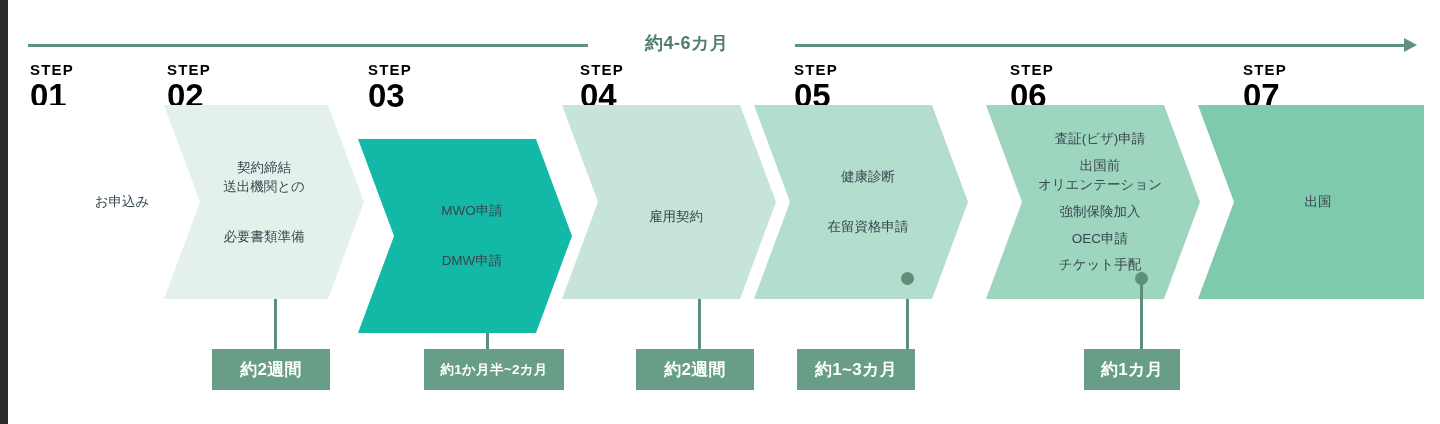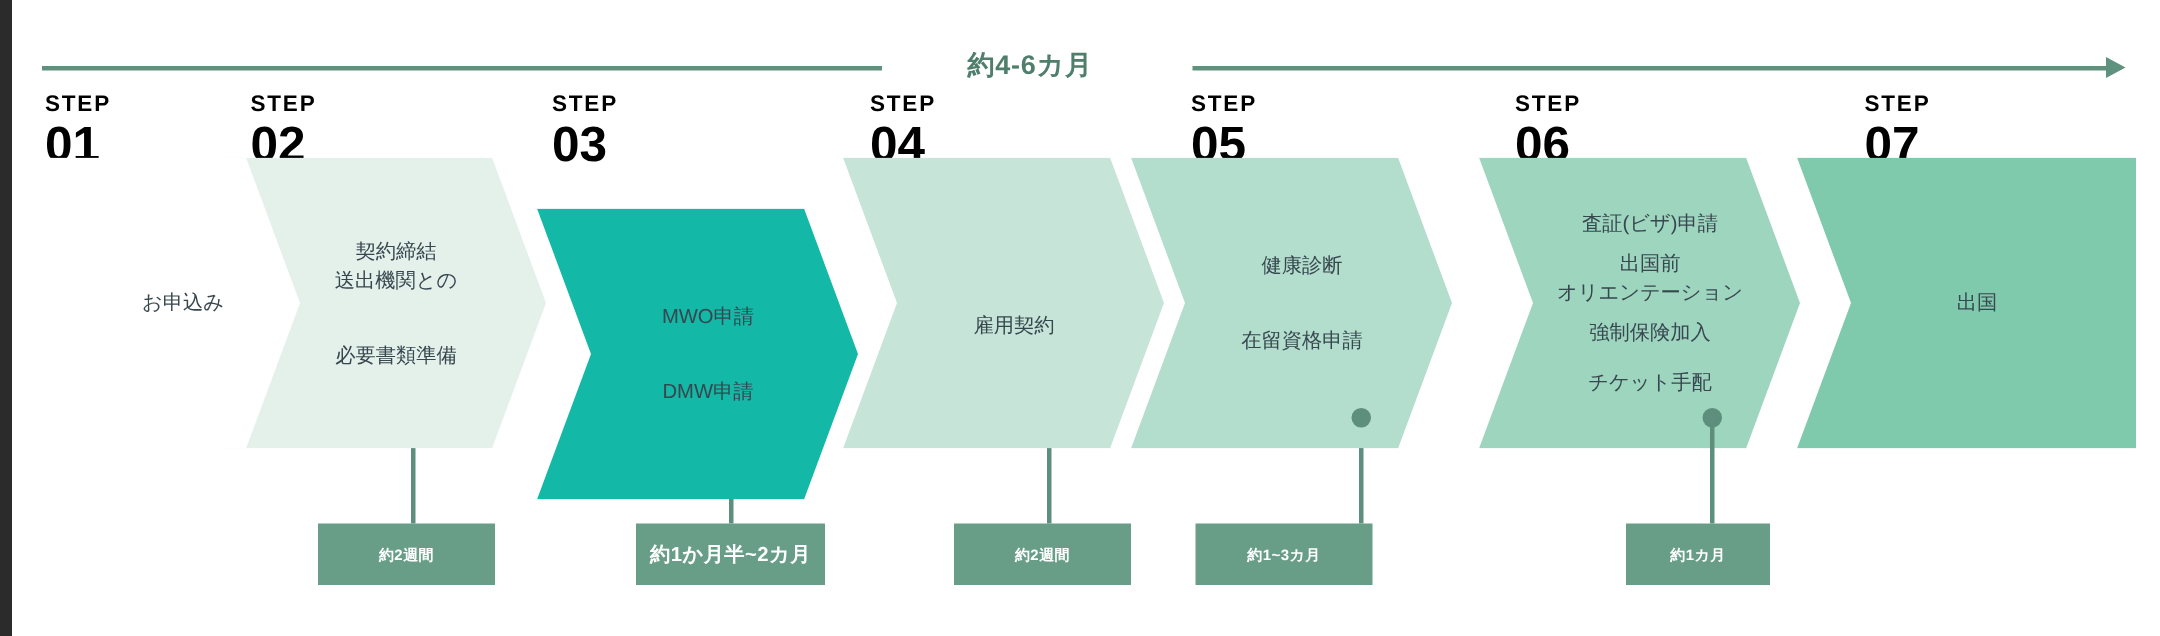--- a/index.html
+++ b/index.html
@@ -76,21 +76,21 @@
     position:absolute;width:13px;height:13px;border-radius:50%;
     background:#5e8f7c;z-index:6;
   }
   .stem{
     position:absolute;width:2.5px;background:#5e8f7c;z-index:5;
   }
   .dbox{
     position:absolute;height:41px;
     background:#689e88;
     display:flex;align-items:center;justify-content:center;
-    color:#ffffff;font-size:10px;font-weight:bold;
+    color:#ffffff;font-size:17px;font-weight:bold;
     white-space:nowrap;z-index:6;
     letter-spacing:.3px;
   }
   .dbox.narrow{font-size:13.5px;}
 </style>
 </head>
 <body>
 
 <div id="root">
 
@@ -137,20 +137,21 @@
       </div>
       <div class="chev" style="left: 956px; width: 214px; background: rgb(158, 213, 191); z-index: 5; clip-path: polygon(0px 0px, 178px 0px, 214px 97px, 178px 194px, 0px 194px, 36px 97px);">
         <div class="txtwrap">
           <span class="line">査証(ビザ)申請</span>
           <span class="gap-s"></span>
           <span class="line">出国前</span>
           <span class="line">オリエンテーション</span>
           <span class="gap-s"></span>
           <span class="line">強制保険加入</span>
           <span class="gap-s"></span>
+          <span class="line">OEC申請</span>
           <span class="gap-s"></span>
           <span class="line">チケット手配</span>
         </div>
       </div>
       <div class="chev" style="left: 1168px; width: 226px; background: rgb(127, 201, 173); z-index: 4; clip-path: polygon(0px 0px, 226px 0px, 226px 194px, 0px 194px, 36px 97px);">
         <div class="txtwrap">
           <span class="line">出国</span>
         </div>
       </div>
     </div>
@@ -185,21 +186,21 @@
         <span class="num">07</span>
       </div>
     </div>
 
   <div class="steps-layer" id="callout-layer">
       <div class="dot" style="left: 269px; top: 272px;"></div>
       <div class="stem" style="left: 274px; top: 278px; height: 71px;"></div>
       <div class="dbox" style="left: 212px; width: 118px; top: 349px;">約2週間</div>
       <div class="dot" style="left: 481px; top: 272px;"></div>
       <div class="stem" style="left: 486px; top: 278px; height: 71px;"></div>
-      <div class="dbox narrow" style="left: 424px; width: 126px; top: 349px;">約1か月半~2カ月</div>
+      <div class="dbox narrow" style="left: 424px; width: 140px; top: 349px;">約1か月半~2カ月</div>
       <div class="dot" style="left: 693px; top: 272px;"></div>
       <div class="stem" style="left: 698px; top: 278px; height: 71px;"></div>
       <div class="dbox" style="left: 636px; width: 118px; top: 349px;">約2週間</div>
       <div class="dot" style="left: 901px; top: 272px;"></div>
       <div class="stem" style="left: 906px; top: 278px; height: 71px;"></div>
       <div class="dbox" style="left: 797px; width: 118px; top: 349px;">約1~3カ月</div>
       <div class="dot" style="left: 1135px; top: 272px;"></div>
       <div class="stem" style="left: 1140px; top: 278px; height: 71px;"></div>
       <div class="dbox" style="left: 1084px; width: 96px; top: 349px;">約1カ月</div>
     </div>

